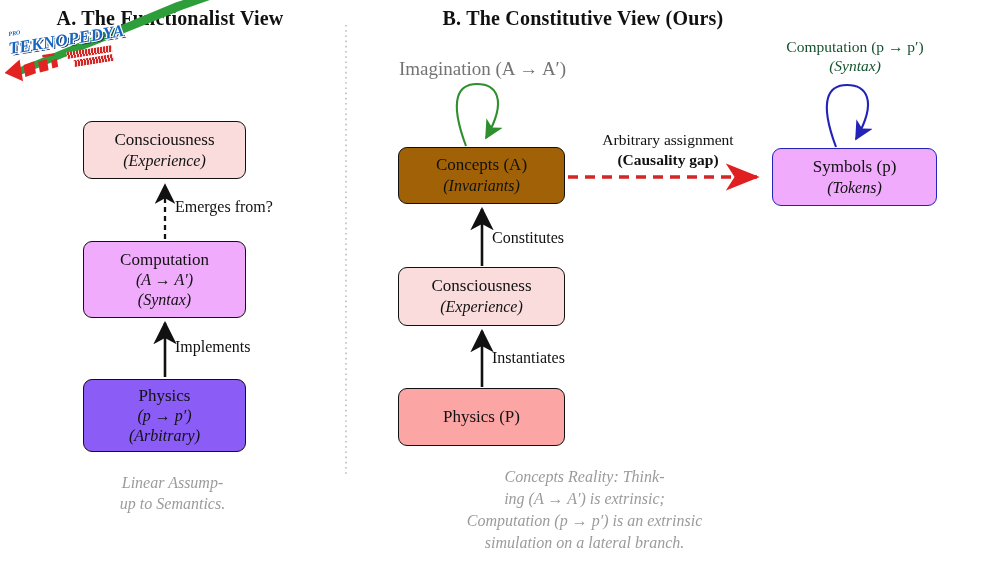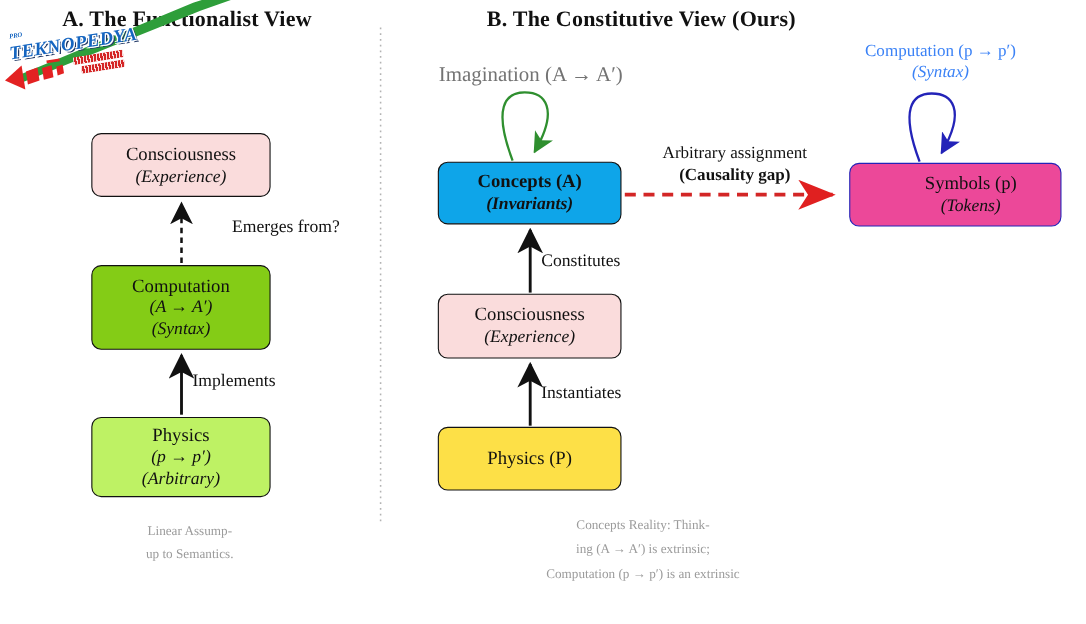--- a/index.html
+++ b/index.html
@@ -12,30 +12,30 @@
   .panel-title{
     position:absolute;z-index:2;text-align:center;font-weight:bold;font-size:20px;letter-spacing:.2px;
   }
   .node{
     position:absolute;z-index:2;border:1.7px solid #111;border-radius:9px;
     display:flex;flex-direction:column;justify-content:center;align-items:center;
     text-align:center;line-height:1.22;
   }
   .node .l1{font-size:17px;}
   .node .sub{font-size:16px;font-style:italic;}
-  .node.blue-border{border-color:#2323b8;background:#ec4899;padding-left:28px;}
+  .node.blue-border{border-color:#2323b8;background:#f0abfc;}
   .edge-label{position:absolute;z-index:2;font-size:16px;white-space:nowrap;}
   .center-label{position:absolute;z-index:2;text-align:center;}
   .caption{
-    position:absolute;z-index:2;text-align:center;
-    font-size:12px;color:#9b9b9b;line-height:21px;
+    position:absolute;z-index:2;text-align:center;font-style:italic;
+    font-size:16px;color:#9b9b9b;line-height:21px;
   }
   .caption.b{line-height:22px;}
   .green-text{color:#737373;font-size:19px;}
-  .blue-text{color:#3b82f6;font-size:15.5px;line-height:19px;}
+  .blue-text{color:#14532d;font-size:15.5px;line-height:19px;}
   .bold{font-weight:bold;}
   .it{font-style:italic;}
   
   #watermark{position:absolute;left:4px;top:22px;width:300px;height:70px;z-index:3;transform:rotate(-9deg);transform-origin:0 50%;}
   #wm-title{
     position:absolute;left:6px;top:18px;font-size:17px;font-weight:bold;font-style:italic;
     letter-spacing:.5px;color:#1565c0;z-index:2;white-space:nowrap;
     text-shadow:-1px -1px 0 #fff,1px -1px 0 #fff,-1px 1px 0 #fff,1px 1px 0 #fff,2px 2px 0 #233a66;
   }
   #wm-pro{position:absolute;left:8px;top:10px;font-size:6px;font-weight:bold;font-style:italic;color:#1565c0;z-index:2;}
@@ -101,51 +101,51 @@
     </svg>
   </div>
 
   <div class="panel-title" style="left:25px;top:7px;width:290px;">A. The Functionalist View</div>
 
   <div class="node" style="left:83px;top:121px;width:161px;height:56px;background:#fadcdc;">
     <span class="l1">Consciousness</span>
     <span class="sub">(Experience)</span>
   </div>
 
-  <div class="edge-label" style="left:175px;top:198px;margin-left:36px;">Emerges from?</div>
+  <div class="edge-label" style="left:175px;top:198px;">Emerges from?</div>
 
-  <div class="node" style="left:83px;top:241px;width:161px;height:75px;background:#84cc16;">
+  <div class="node" style="left:83px;top:241px;width:161px;height:75px;background:#f0abfc;">
     <span class="l1">Computation</span>
     <span class="sub">(A → A′)</span>
     <span class="sub">(Syntax)</span>
   </div>
 
   <div class="edge-label" style="left:175px;top:338px;">Implements</div>
 
-  <div class="node" style="left:83px;top:379px;width:161px;height:71px;background:#bef264;">
+  <div class="node" style="left:83px;top:379px;width:161px;height:71px;background:#8b5cf6;">
     <span class="l1">Physics</span>
     <span class="sub">(p → p′)</span>
     <span class="sub">(Arbitrary)</span>
   </div>
 
   <div class="caption" style="left:85px;top:472px;width:175px;">
     <div>Linear Assump-</div>
     <div>up to Semantics.</div>
   </div>
 
   <div class="panel-title" style="left:398px;top:7px;width:370px;">B. The Constitutive View (Ours)</div>
 
   <div class="center-label green-text" style="left:395px;top:58px;width:175px;">Imagination (A → A′)</div>
 
   <div class="center-label blue-text" style="left:765px;top:37px;width:180px;">
     <div>Computation (p → p′)</div>
     <div class="it">(Syntax)</div>
   </div>
 
-  <div class="node" style="left:398px;top:147px;width:165px;height:55px;background:#0ea5e9;font-weight:bold;">
+  <div class="node" style="left:398px;top:147px;width:165px;height:55px;background:#a16207;">
     <span class="l1">Concepts (A)</span>
     <span class="sub">(Invariants)</span>
   </div>
 
   <div class="center-label" style="left:577px;top:130px;width:182px;font-size:15.5px;line-height:20px;">
     <div>Arbitrary assignment</div>
     <div class="bold">(Causality gap)</div>
   </div>
 
   <div class="node blue-border" style="left:772px;top:148px;width:163px;height:56px;">
@@ -155,23 +155,24 @@
 
   <div class="edge-label" style="left:492px;top:229px;">Constitutes</div>
 
   <div class="node" style="left:398px;top:267px;width:165px;height:57px;background:#fadcdc;">
     <span class="l1">Consciousness</span>
     <span class="sub">(Experience)</span>
   </div>
 
   <div class="edge-label" style="left:492px;top:349px;">Instantiates</div>
 
-  <div class="node" style="left:398px;top:388px;width:165px;height:56px;background:#fde047;">
+  <div class="node" style="left:398px;top:388px;width:165px;height:56px;background:#fca5a5;">
     <span class="l1">Physics (P)</span>
   </div>
 
   <div class="caption b" style="left:412px;top:466px;width:345px;">
     <div>Concepts Reality:  Think-</div>
     <div>ing (A → A′) is extrinsic;</div>
     <div>Computation (p → p′) is an extrinsic</div>
+    <div>simulation on a lateral branch.</div>
   </div>
 
 </div>
 
 </body></html>

